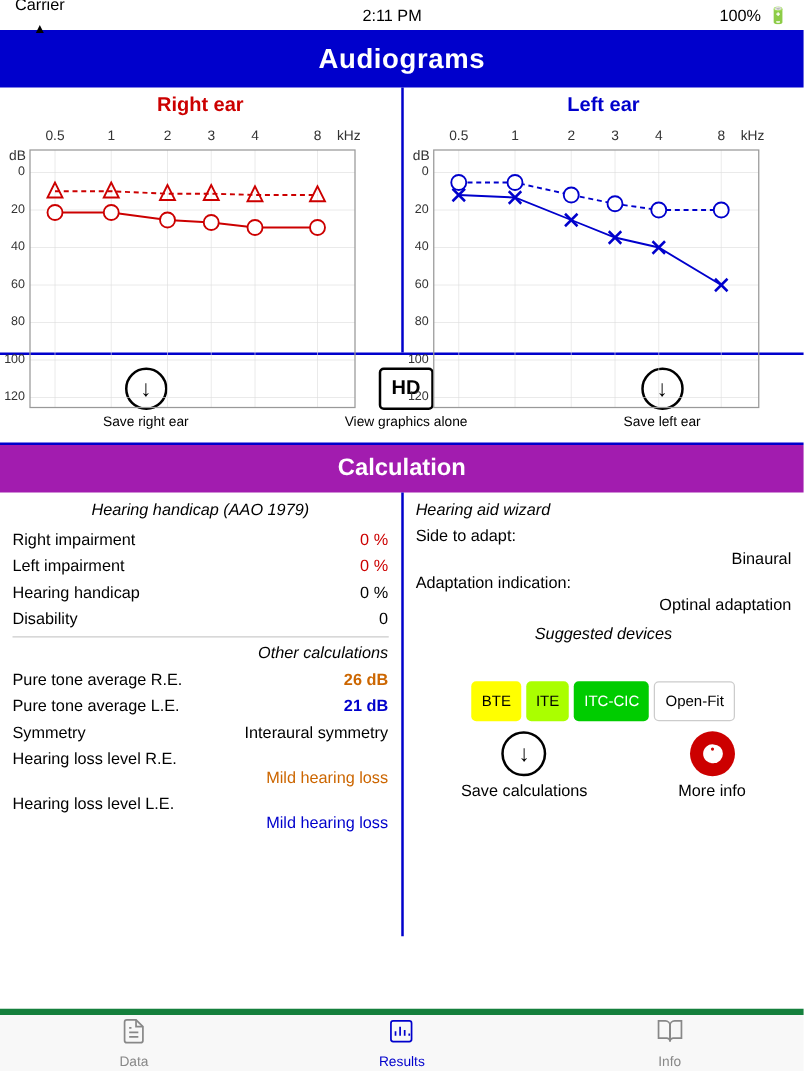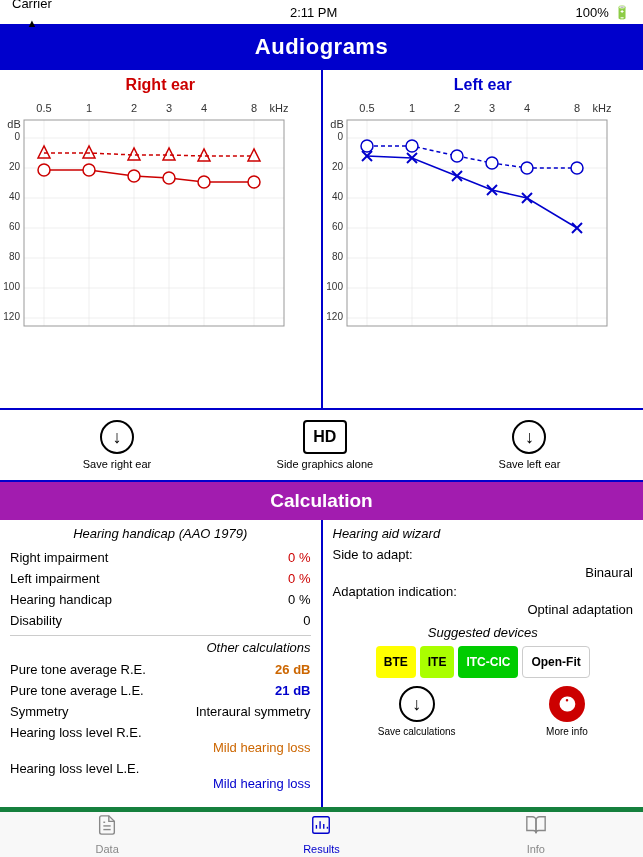--- a/index.html
+++ b/index.html
@@ -35,21 +35,21 @@
       padding: 10px;
       font-size: 22px;
       font-weight: bold;
       letter-spacing: 0.5px;
     }
 
     
     .audiogram-section {
       display: flex;
       border-bottom: 2px solid #0000cc;
-      height: 340px;
+      height: 214px;
     }
     .audiogram-panel {
       flex: 1;
       padding: 6px 4px 4px 4px;
       position: relative;
     }
     .audiogram-panel.left {
       border-left: 2px solid #0000cc;
     }
     .panel-title {
@@ -211,25 +211,26 @@
 
     .device-buttons {
       display: flex;
       gap: 4px;
       justify-content: center;
       margin-bottom: 8px;
     }
     .device-btn {
       padding: 8px 8px;
       font-size: 12px;
-      font-weight: bold;
+      font-weight: normal;
       border: none;
       border-radius: 4px;
       cursor: pointer;
       color: #000;
+      margin-top: 25px;
     }
     .device-btn.yellow { background: #ffff00; }
     .device-btn.green-light { background: #aaff00; }
     .device-btn.green-dark { background: #00cc00; color: #fff; }
     .device-btn.white { background: #fff; border: 1px solid #ccc; }
 
     .calc-actions {
       display: flex;
       justify-content: space-around;
       align-items: center;
@@ -259,21 +260,21 @@
       height: 36px;
       background: #cc0000;
       border-radius: 50%;
       display: flex;
       align-items: center;
       justify-content: center;
       color: #fff;
       font-size: 18px;
     }
     .action-label {
-      font-size: 10px;
+      font-size: 13px;
       color: #000;
       text-align: right;
     }
 
     
     .tab-bar {
       position: absolute;
       bottom: 0;
       left: 0;
       right: 0;
@@ -446,21 +447,21 @@
   </div>
 </div>
 
 <div class="action-row">
   <button class="action-btn">
     <div class="circle-down">↓</div>
     <span class="btn-label">Save right ear</span>
   </button>
   <button class="action-btn">
     <div class="hd-box">HD</div>
-    <span class="btn-label">Side graphics alone</span>
+    <span class="btn-label">View graphics alone</span>
   </button>
   <button class="action-btn">
     <div class="circle-down">↓</div>
     <span class="btn-label">Save left ear</span>
   </button>
 </div>
 
 <div class="calc-header">
   <span>Calculation</span>
 </div>

